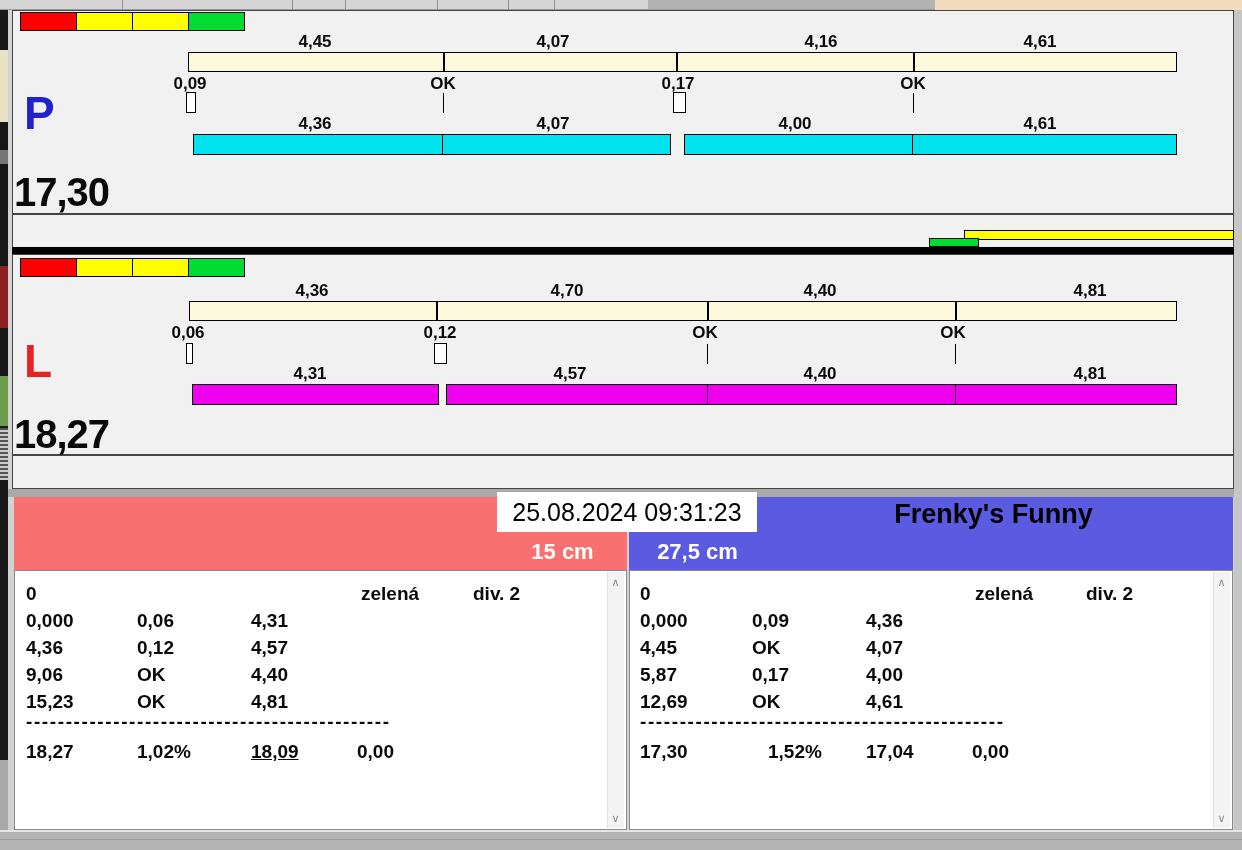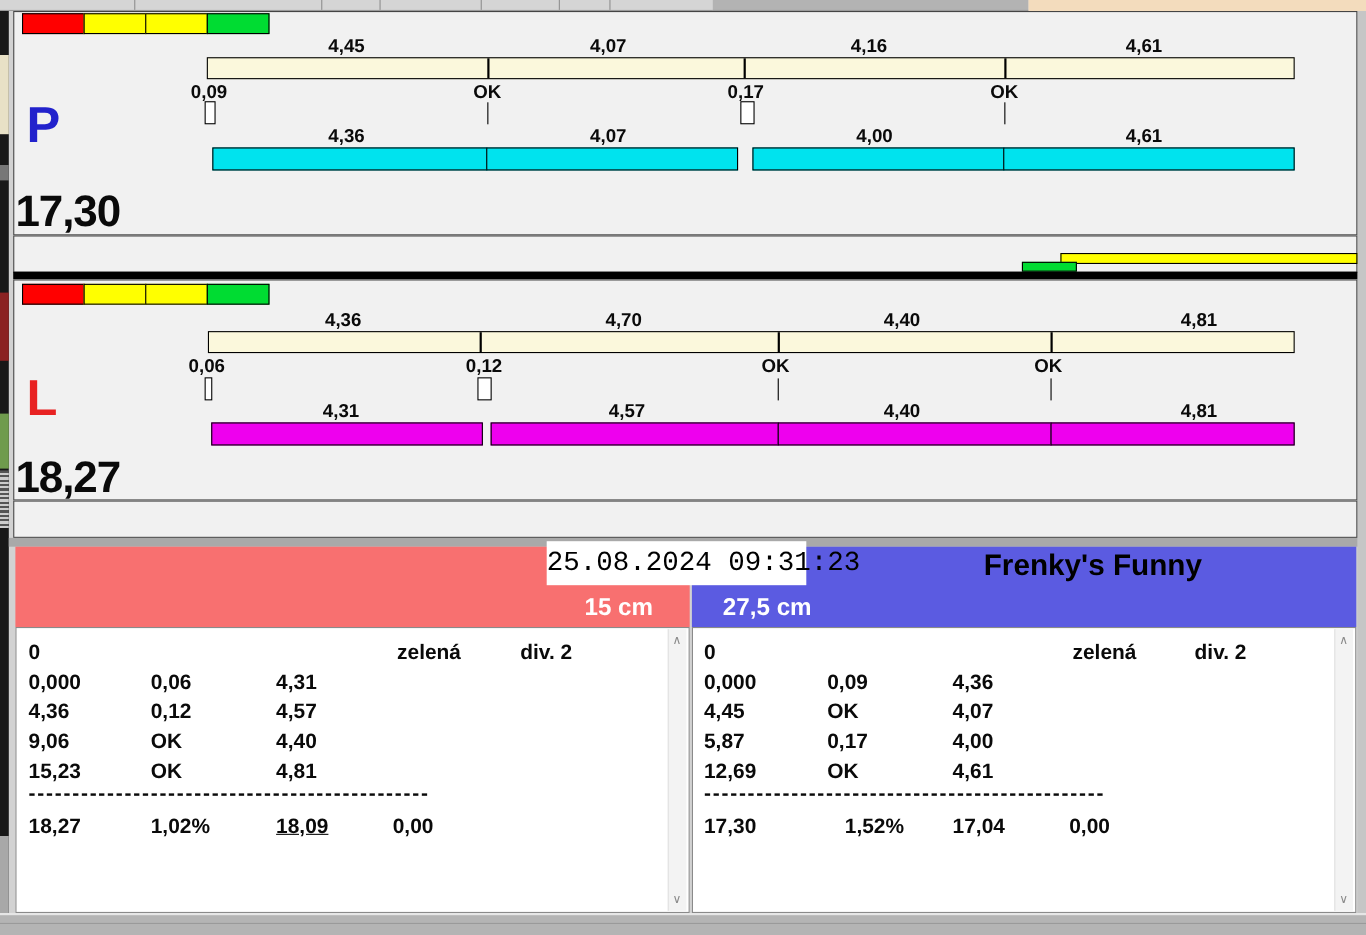--- a/index.html
+++ b/index.html
@@ -57,21 +57,21 @@
 
   <div class="panel" style="left:12px;top:10px;width:1222px;height:204px;"></div>
 
   <div class="status-block" style="left:20px;top:12px;background:var(--c-status_red);"></div>
   <div class="status-block" style="left:76px;top:12px;background:var(--c-status_yellow);"></div>
   <div class="status-block" style="left:132px;top:12px;background:var(--c-status_yellow);"></div>
   <div class="status-block" style="left:188px;top:12px;background:var(--c-status_green);"></div>
 
   <div class="bar-label" style="left:315px;top:33px;">4,45</div>
   <div class="bar-label" style="left:553px;top:33px;">4,07</div>
-  <div class="bar-label" style="left:790px;top:33px;text-align:right;">4,16</div>
+  <div class="bar-label" style="left:821px;top:33px;text-align:right;">4,16</div>
   <div class="bar-label" style="left:1040px;top:33px;">4,61</div>
 
   <div class="blk" style="left:188px;top:52px;width:989px;height:20px;background:var(--c-plan_bar);"></div>
   <div class="divider" style="left:443px;top:53px;width:2px;height:18px;"></div>
   <div class="divider" style="left:676px;top:53px;width:2px;height:18px;"></div>
   <div class="divider" style="left:913px;top:53px;width:2px;height:18px;"></div>
 
   <div class="bar-label" style="left:190px;top:75px;">0,09</div>
   <div class="bar-label" style="left:443px;top:75px;">OK</div>
   <div class="bar-label" style="left:678px;top:75px;">0,17</div>
@@ -143,21 +143,21 @@
   <div class="panel" style="left:12px;top:455px;width:1222px;height:34px;"></div>
   <div class="abs" style="left:8px;top:489px;width:1226px;height:8px;background:#A9A9A9;"></div>
 
   <div class="team-header" style="left:14px;top:497px;width:613px;background:var(--c-left_header);"></div>
   <div class="height-label" style="left:505px;top:540px;width:115px;">15 cm</div>
 
   <div class="team-header" style="left:629px;top:497px;width:604px;background:var(--c-right_header);"></div>
   <div class="team-title" style="left:760px;top:500px;width:467px;">Frenky's Funny</div>
   <div class="height-label" style="left:635px;top:540px;width:125px;">27,5 cm</div>
 
-  <div class="datetime" style="left:497px;top:492px;width:236px;height:40px;font-family:Liberation Mono, monospace;">25.08.2024 09:31:23</div>
+  <div class="datetime" style="left:497px;top:492px;width:260px;height:40px;">25.08.2024 09:31:23</div>
 
   <div class="run-panel" style="left:14px;top:570px;width:613px;height:260px;"></div>
   <div class="cell" style="left:26px;top:583px;">0</div>
   <div class="cell" style="left:361px;top:583px;">zelená</div>
   <div class="cell" style="left:473px;top:583px;">div. 2</div>
   <div class="cell" style="left:26px;top:610px;">0,000</div>
   <div class="cell" style="left:137px;top:610px;">0,06</div>
   <div class="cell" style="left:251px;top:610px;">4,31</div>
   <div class="cell" style="left:26px;top:637px;">4,36</div>
   <div class="cell" style="left:137px;top:637px;">0,12</div>

